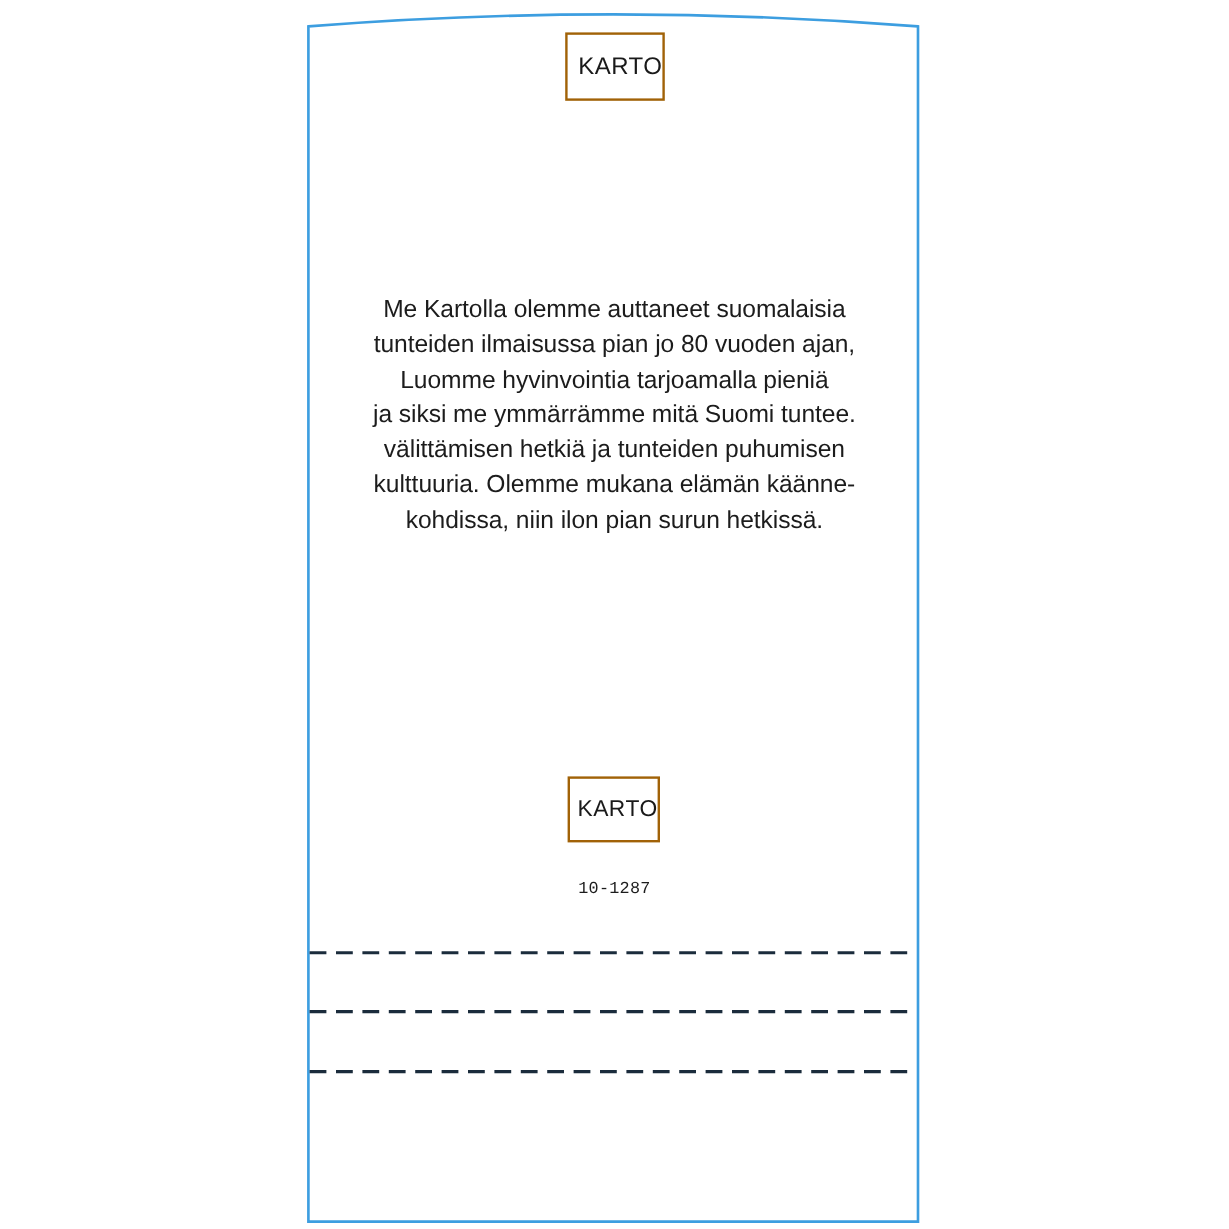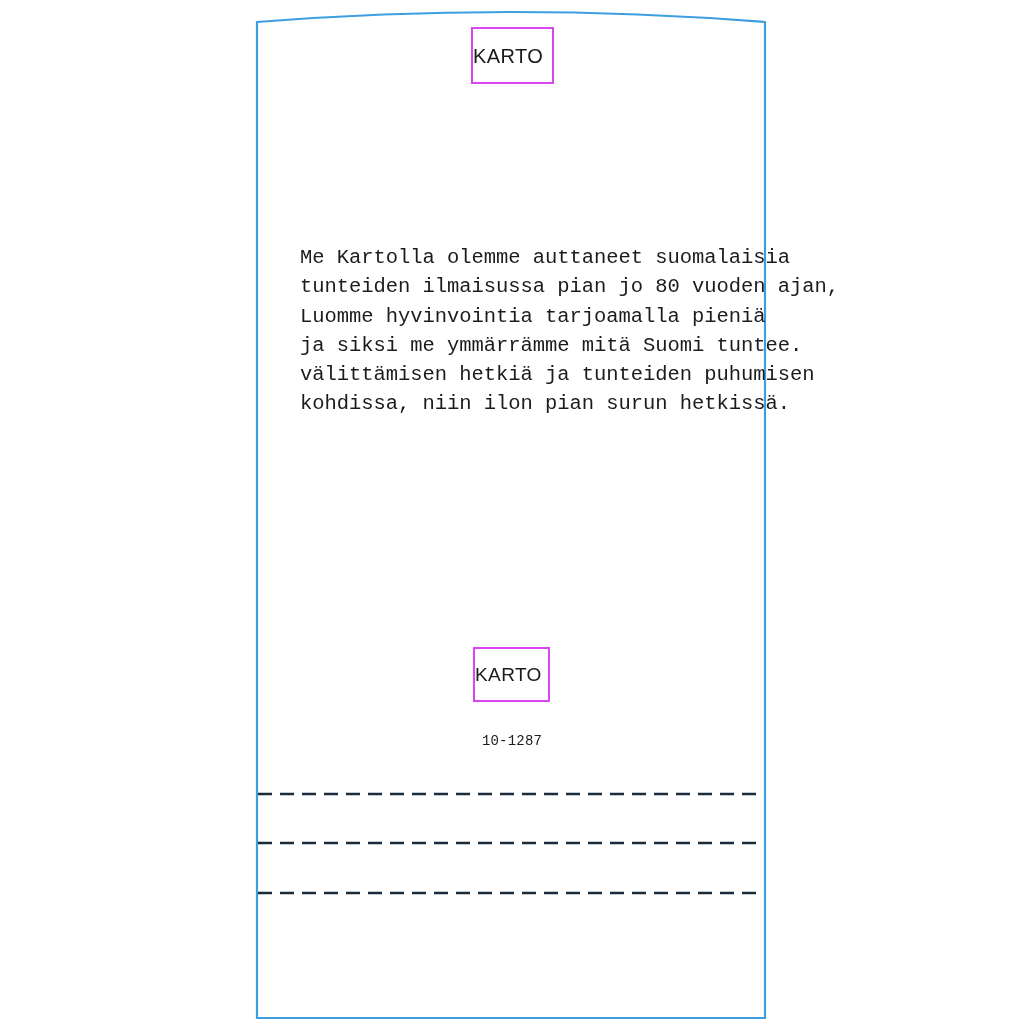--- a/index.html
+++ b/index.html
@@ -29,25 +29,25 @@
     top: 0;
     width: 1024px;
     height: 1024px;
     pointer-events: none;
   }
 
   
   .logo-box {
     position: absolute;
     box-sizing: border-box;
-    border: 2px solid #d946ef;
+    border: 2px solid #a16207;
     background: #ffffff;
     display: flex;
     align-items: center;
-    justify-content: flex-start;
+    justify-content: flex-end;
   }
   .logo-box .logo-word {
     font-family: "Liberation Sans", sans-serif;
     color: #1a1a1a;
     letter-spacing: 0.4px;
     line-height: 1;
     white-space: nowrap;
   }
 
   #logo-box-top {
@@ -66,21 +66,21 @@
   }
   #logo-box-bottom .logo-word { font-size: 19px; }
 
   
   #body-copy {
     position: absolute;
     left: 300px;
     top: 243px;
     width: 424px;
     text-align: center;
-    font-family: Liberation Mono, monospace;
+    font-family: Liberation Sans, sans-serif;
     font-size: 20.5px;
     line-height: 29.3px;
     color: #1c1c1c;
     letter-spacing: -0.05px;
   }
   #body-copy .copy-line {
     display: block;
     white-space: nowrap;
   }
 
@@ -118,20 +118,21 @@
   <div id="logo-box-top" class="logo-box">
     <span class="logo-word">KARTO</span>
   </div>
 
   <div id="body-copy">
     <span class="copy-line">Me Kartolla olemme auttaneet suomalaisia</span>
     <span class="copy-line">tunteiden ilmaisussa pian jo 80 vuoden ajan,</span>
     <span class="copy-line">Luomme hyvinvointia tarjoamalla pieniä</span>
     <span class="copy-line">ja siksi me ymmärrämme mitä Suomi tuntee.</span>
     <span class="copy-line">välittämisen hetkiä ja tunteiden puhumisen</span>
+    <span class="copy-line">kulttuuria. Olemme mukana elämän käänne-</span>
     <span class="copy-line">kohdissa, niin ilon pian surun hetkissä.</span>
   </div>
 
   <div id="logo-box-bottom" class="logo-box">
     <span class="logo-word">KARTO</span>
   </div>
 
   <div id="product-code">10-1287</div>
 
 </div>

